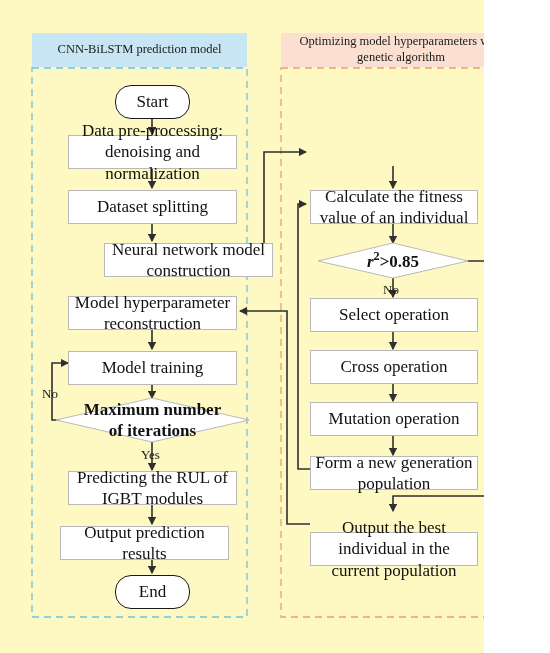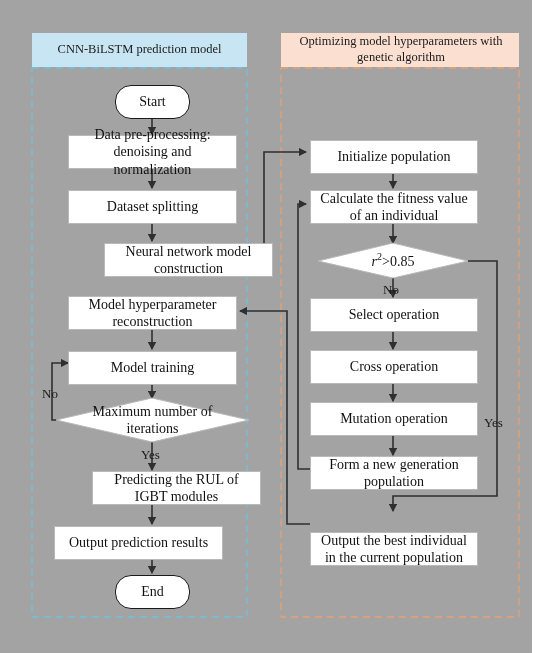--- a/index.html
+++ b/index.html
@@ -5,23 +5,23 @@
   html, body {
     margin: 0;
     padding: 0;
     background: #ffffff;
   }
   body {
     font-family: "Liberation Serif", "DejaVu Serif", serif;
   }
   #page {
     position: relative;
-    width: 532px;
+    width: 484px;
     height: 653px;
-    background: #a3a3a3;
+    background: #fef9c3;
     overflow: hidden;
   }
   svg#canvas {
     position: absolute;
     left: 0;
     top: 0;
     width: 550px;
     height: 653px;
   }
   .panel-header {
@@ -36,35 +36,36 @@
     padding: 0 6px;
     box-sizing: border-box;
   }
   .node {
     position: absolute;
     box-sizing: border-box;
     display: flex;
     align-items: center;
     justify-content: center;
     text-align: center;
-    font-size: 14px;
+    font-size: 17px;
     color: #111111;
     line-height: 1.25;
     background: #ffffff;
     border: 1px solid #b9b9b9;
     padding: 16px 4px;
   }
   .node.terminal {
     border: 1.4px solid #1a1a1a;
     border-radius: 16px;
   }
   .node.decision {
     border: none;
     background: transparent;
     z-index: 3;
+    font-weight: bold;
   }
   .edge-label {
     position: absolute;
     font-size: 13px;
     color: #1a1a1a;
     font-family: "Liberation Serif", serif;
     white-space: nowrap;
   }
   .sup {
     font-size: 0.72em;
@@ -148,42 +149,39 @@
   </div>
 
   <div class="node" style="left:68px; top:351px; width:169px; height:26px;">
     <span>Model training</span>
   </div>
 
   <div class="node decision" style="left:75px; top:398px; width:155px; height:44px;">
     <span>Maximum number of iterations</span>
   </div>
 
-  <div class="node" style="left:68px; top:471px; width:169px; height:31px;margin-left:24px;">
+  <div class="node" style="left:68px; top:471px; width:169px; height:31px;">
     <span>Predicting the RUL of IGBT modules</span>
   </div>
 
-  <div class="node" style="left:54px; top:526px; width:169px; height:26px;">
+  <div class="node" style="left:60px; top:526px; width:169px; height:26px;">
     <span>Output prediction results</span>
   </div>
 
   <div class="node terminal" style="left:115px; top:575px; width:75px; height:28px;">
     <span>End</span>
   </div>
 
   <div class="edge-label" style="left:42px; top:386px;">
     <span>No</span>
   </div>
   <div class="edge-label" style="left:141px; top:447px;">
     <span>Yes</span>
   </div>
 
-  <div class="node" style="left:310px; top:140px; width:168px; height:26px;">
-    <span>Initialize population</span>
-  </div>
 
   <div class="node" style="left:310px; top:190px; width:168px; height:31px;">
     <span>Calculate the fitness value of an individual</span>
   </div>
 
   <div class="node decision" style="left:340px; top:243px; width:106px; height:35px;">
     <span>
       <span class="ital">r</span><span class="sup">2</span><span>&gt;0.85</span>
     </span>
   </div>

